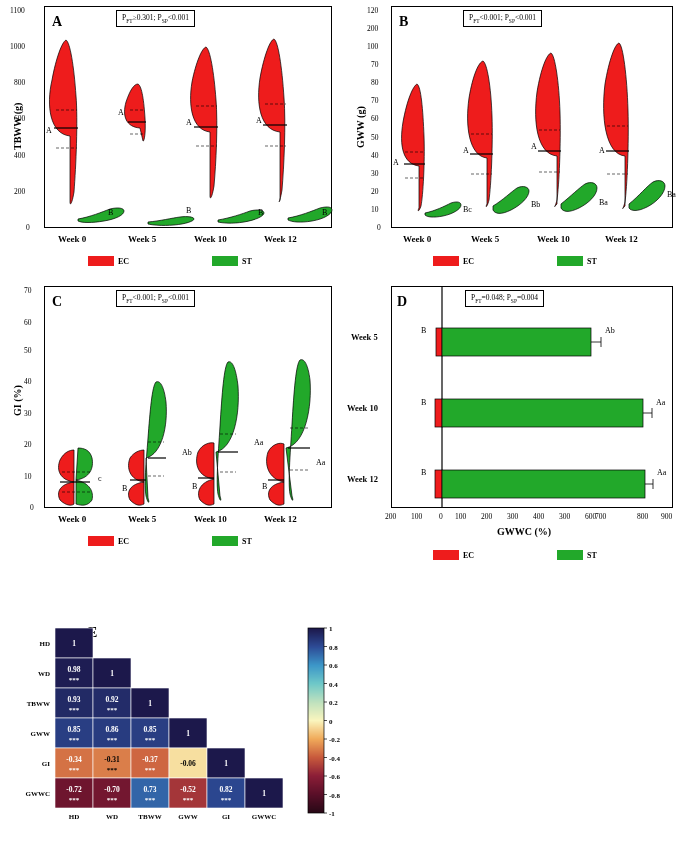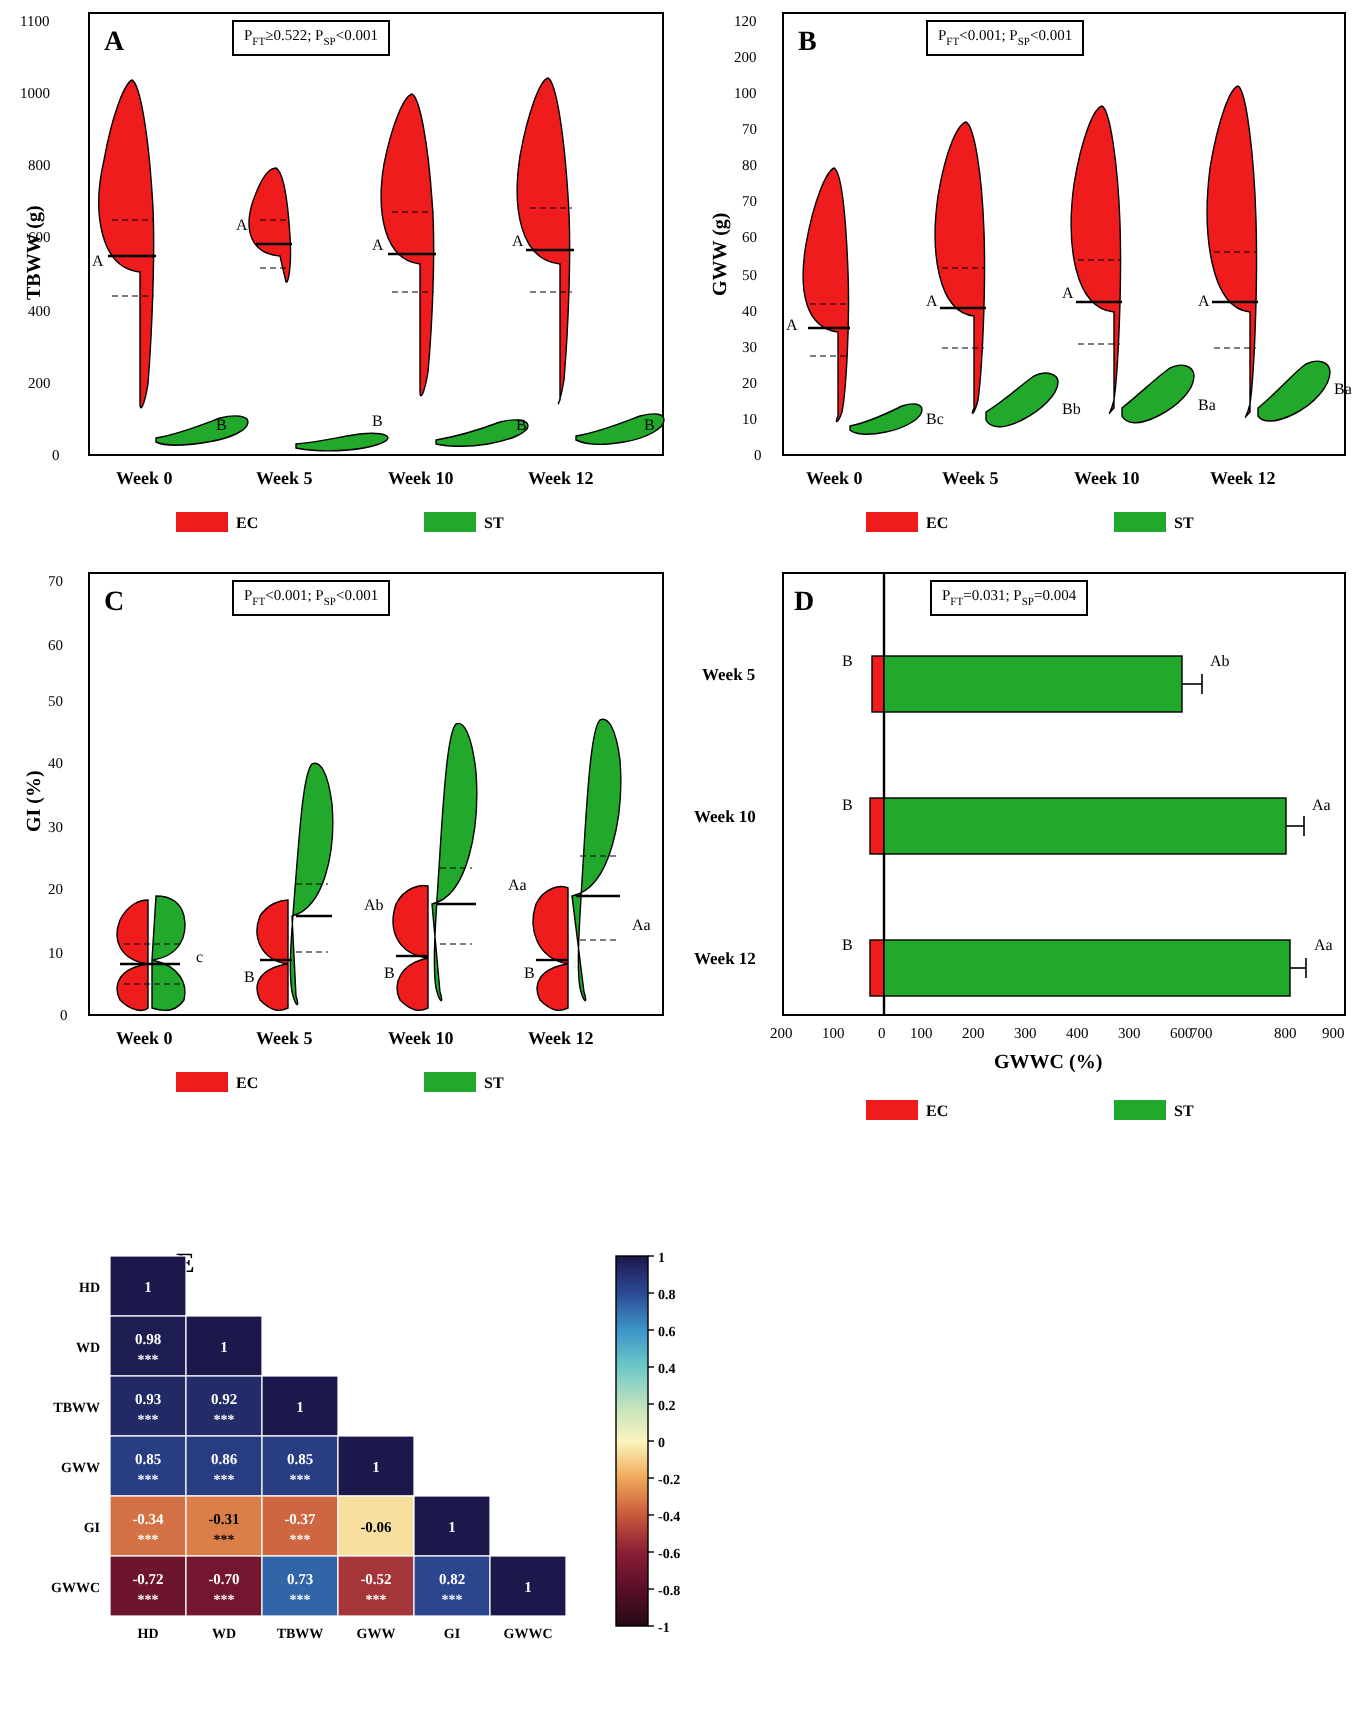--- a/index.html
+++ b/index.html
@@ -19,21 +19,21 @@
   .cellv{font-size:7.5px;font-weight:bold;font-family:"Liberation Serif",serif;}
   .cells{font-size:7px;font-weight:bold;font-family:"Liberation Serif",serif;}
 </style>
 </head>
 <body>
 
 <div class="panel" style="left:0;top:0;width:345px;height:275px;">
   <div class="frame" style="left:44px;top:6px;width:288px;height:222px;"></div>
   <div class="plabel" style="left:52px;top:14px;">A</div>
   <div class="pbox" style="left:116px;top:10px;">
-    <span>P</span><sub>FT</sub><span>≥0.522; </span><span>P</span><sub>SP</sub><span>&lt;0.001</span>
+    <span>P</span><sub>FT</sub><span>≥0.301; </span><span>P</span><sub>SP</sub><span>&lt;0.001</span>
   </div>
   <div class="ylab" style="left:12px;top:150px;">TBWW (g)</div>
 
   <div class="tick" style="left:26px;top:223px;">0</div>
   <div class="tick" style="left:14px;top:187px;">200</div>
   <div class="tick" style="left:14px;top:151px;">400</div>
   <div class="tick" style="left:14px;top:114px;">600</div>
   <div class="tick" style="left:14px;top:78px;">800</div>
   <div class="tick" style="left:10px;top:42px;">1000</div>
   <div class="tick" style="left:10px;top:6px;">1100</div>
@@ -242,21 +242,21 @@
   <div class="legend" style="left:212px;top:258px;">
     <span class="swatch" style="background:#22a82a;"></span>
     <span>ST</span>
   </div>
 </div>
 
 <div class="panel" style="left:345px;top:278px;width:340px;height:295px;">
   <div class="frame" style="left:46px;top:8px;width:282px;height:222px;"></div>
   <div class="plabel" style="left:52px;top:16px;">D</div>
   <div class="pbox" style="left:120px;top:12px;">
-    <span>P</span><sub>FT</sub><span>=0.031; </span><span>P</span><sub>SP</sub><span>=0.004</span>
+    <span>P</span><sub>FT</sub><span>=0.048; </span><span>P</span><sub>SP</sub><span>=0.004</span>
   </div>
 
   <div class="xlab" style="left:6px;top:54px;font-size:8.5px;">Week 5</div>
   <div class="xlab" style="left:2px;top:125px;font-size:8.5px;">Week 10</div>
   <div class="xlab" style="left:2px;top:196px;font-size:8.5px;">Week 12</div>
 
   <svg style="position:absolute;left:46px;top:8px;" width="282" height="222">
     <line x1="51" y1="0" x2="51" y2="222" stroke="#000" stroke-width="1.2"></line>
 
     <rect x="45" y="42" width="6" height="28" fill="#ee1c1c" stroke="#000" stroke-width="0.7"></rect>

